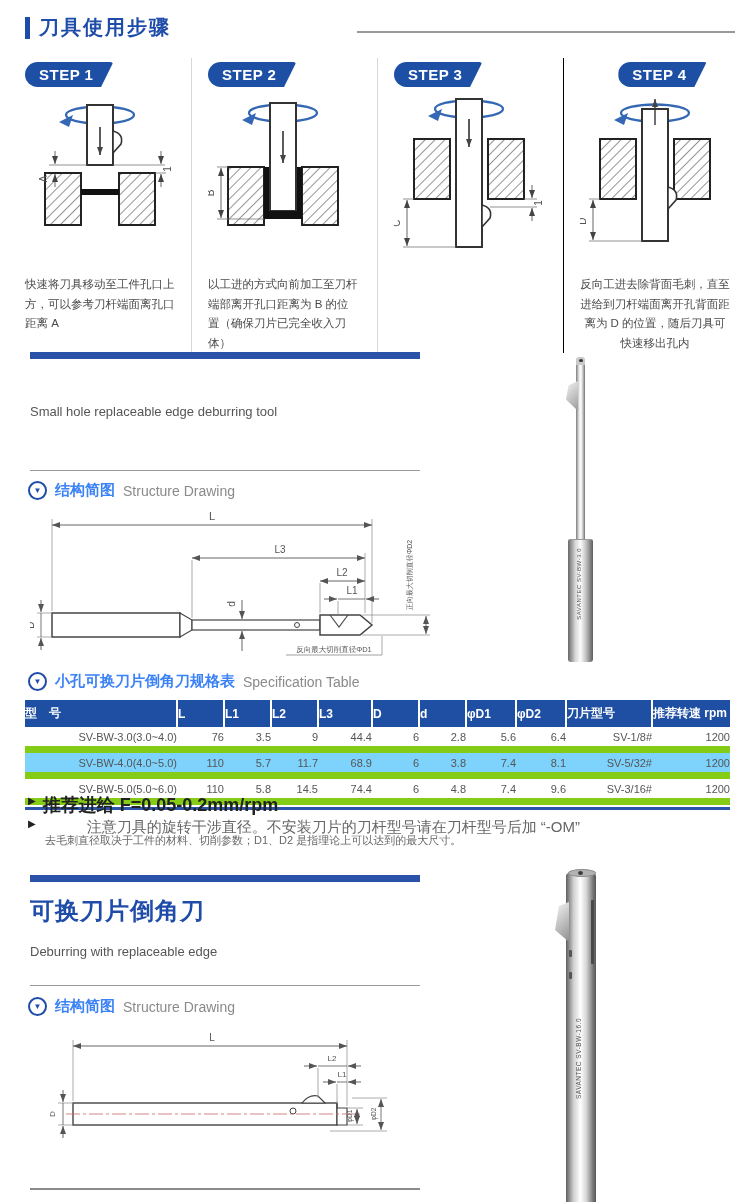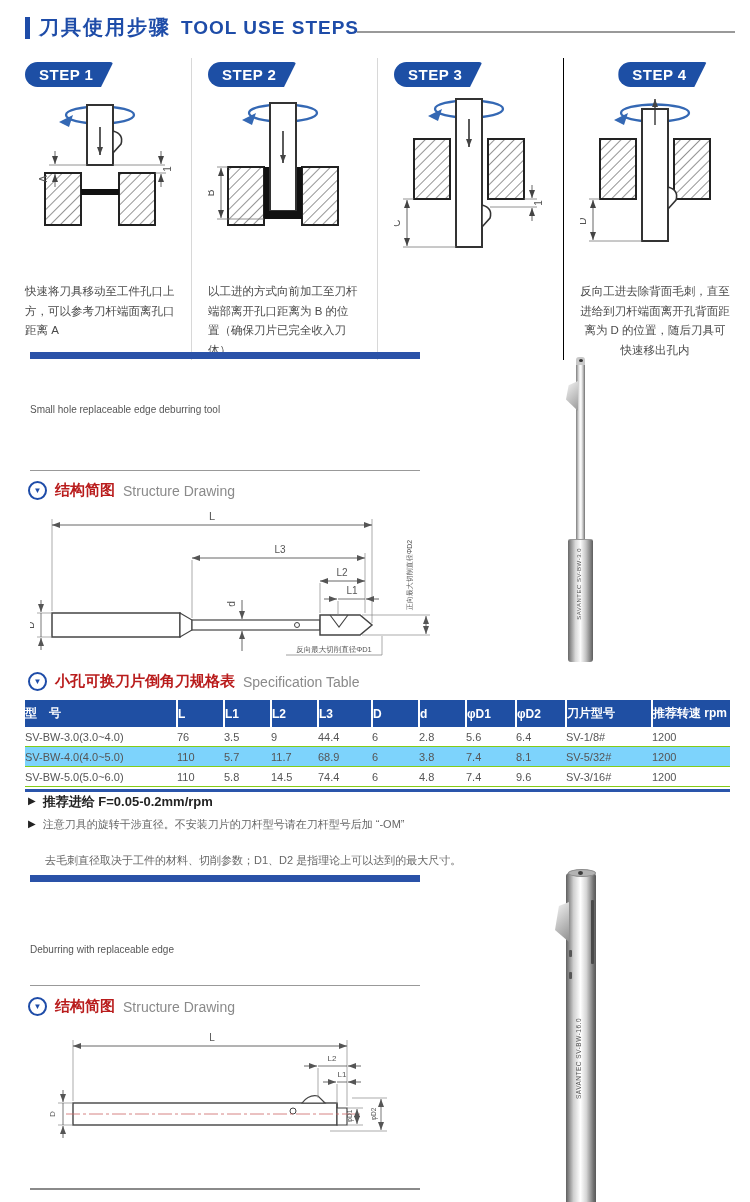--- a/index.html
+++ b/index.html
@@ -17,50 +17,50 @@
   .steps{position:absolute;top:58px;left:25px;width:720px;display:flex;}
   .step-col{box-sizing:border-box;padding-top:4px;}
   .step-col.c1{width:167px;border-right:1px solid #d8d8d8;}
   .step-col.c2{width:186px;border-right:1px solid #d8d8d8;padding-left:16px;}
   .step-col.c3{width:186px;border-right:1px solid #000000;padding-left:16px;}
   .step-col.c4{width:181px;padding-left:16px;text-align:center;}
   .badge{display:inline-block;background:#1d4fa5;color:#fff;font-weight:bold;font-size:15px;
          letter-spacing:.5px;padding:4px 20px 4px 14px;border-radius:13px 3px 3px 13px;
          clip-path:polygon(0 0,100% 0,86% 100%,0 100%);}
   .step-fig{margin-top:4px;width:150px;display:flex;justify-content:center;}
-  .step-desc{margin-top:21px;font-size:11.5px;color:#4a4a4a;line-height:1.7;padding-right:12px;width:150px;}
+  .step-desc{margin-top:14px;font-size:11.5px;color:#4a4a4a;line-height:1.7;padding-right:12px;width:150px;}
 
   
   .sec-bar{position:absolute;left:30px;width:390px;height:7px;background:#2a52a8;}
   .sec-zh{position:absolute;left:30px;font-size:24px;font-weight:bold;color:#1e4ca8;letter-spacing:1px;}
-  .sec-en{position:absolute;left:30px;font-size:10px;color:#555;}
+  .sec-en{position:absolute;left:30px;font-size:13px;color:#555;}
   .thin-rule{position:absolute;left:30px;width:390px;height:1px;background:#999;}
   .h-row{position:absolute;left:28px;display:flex;align-items:center;}
   .hicon{width:15px;height:15px;border:2px solid #1e4ca8;border-radius:50%;display:inline-flex;
          align-items:center;justify-content:center;color:#1e4ca8;font-size:8px;margin-right:8px;}
   .hicon::before{content:"▼";}
-  .h-zh{font-size:15px;font-weight:bold;color:#b91c1c;margin-right:8px;}
+  .h-zh{font-size:15px;font-weight:bold;color:#3b82f6;margin-right:8px;}
   .h-en{font-size:14px;color:#8a8a8a;}
 
   
   .spec-wrap{position:absolute;left:25px;top:700px;width:705px;border-bottom:3px solid #2a55ab;padding-bottom:2px;}
   table.spec{border-collapse:collapse;width:705px;table-layout:fixed;}
   table.spec th{background:#1f4fa3;color:#fff;font-size:12px;font-weight:bold;padding:5px 0;
                 border-left:2px solid #fff;text-align:left;}
   table.spec th:first-child{border-left:none;}
-  table.spec td{font-size:11px;color:#555;text-align:left;padding:3.5px 0;border-bottom:1px solid #84cc16;}
+  table.spec td{font-size:11px;color:#555;text-align:right;padding:3.5px 0;border-bottom:7px solid #84cc16;}
   table.spec tr.alt td{background:#7dd3fc;}
 
   
   .note{position:absolute;left:28px;display:flex;align-items:flex-start;}
   .note-arrow{color:#222;font-size:10px;margin-right:7px;line-height:1.5;}
   .note-arrow::before{content:"▶";}
-  .note-main{font-size:13px;font-weight:bold;color:#222;}
-  .note-sub{font-size:11px;color:#666;line-height:1.5;}
-  .note-sub2{position:absolute;left:45px;font-size:11px;color:#666;margin-top:20px;}
+  .note-main{font-size:18px;font-weight:bold;color:#222;}
+  .note-sub{font-size:15px;color:#666;line-height:1.5;margin-left:44px;}
+  .note-sub2{position:absolute;left:45px;font-size:11px;color:#666;}
 
   
   svg text{font-family:"Liberation Sans",sans-serif;fill:#555;}
   .drawing{position:absolute;left:30px;}
 
   
   .tool1{position:absolute;left:562px;top:357px;width:92px;height:306px;}
   .t1-tip{position:absolute;left:14px;top:0;width:9px;height:8px;background:#c9c9c9;border-radius:3px 3px 0 0;}
   .t1-hole{position:absolute;left:16.5px;top:1.5px;width:4px;height:3px;background:#333;border-radius:50%;}
   .t1-shaft{position:absolute;left:14px;top:6px;width:9px;height:178px;
@@ -92,21 +92,20 @@
   .bottom-rule{position:absolute;left:30px;top:1188px;width:390px;height:2px;background:#8a8a8a;}
 </style>
 </head>
 <body>
 
 <div class="page">
 
   <div class="ph">
     <div class="ph-bar"></div>
     <span class="ph-zh">刀具使用步骤</span>
-    <span class="ph-en">TOOL USE STEPS</span>
   </div>
   <div class="ph-rule"></div>
 
   <div class="steps">
 
     <div class="step-col c1">
       <span class="badge">STEP 1</span>
       <div class="step-fig">
         <svg viewBox="0 0 150 170" width="150" height="170">
           <defs>
@@ -410,20 +409,21 @@
     <span class="note-arrow"></span>
     <span class="note-main">推荐进给 F=0.05-0.2mm/rpm</span>
   </div>
   <div class="note" style="top:816px;">
     <span class="note-arrow"></span>
     <span class="note-sub">注意刀具的旋转干涉直径。不安装刀片的刀杆型号请在刀杆型号后加 “-OM”</span>
   </div>
   <div class="note-sub2" style="top:833px;">去毛刺直径取决于工件的材料、切削参数；D1、D2 是指理论上可以达到的最大尺寸。</div>
 
   <div class="sec-bar" style="top:875px;"></div>
+  <div class="sec-zh" style="top:895px;">可换刀片倒角刀</div>
   <div class="sec-en" style="top:927px;margin-top:17px;">Deburring with replaceable edge</div>
 
   <div class="tool2">
     <div class="t2-body">
       <span class="t-etch">SAVANTEC SV-BW-16.0</span>
     </div>
     <div class="t2-top"></div>
     <div class="t2-hole"></div>
     <div class="t2-blade"></div>
     <div class="t2-slot"></div>

